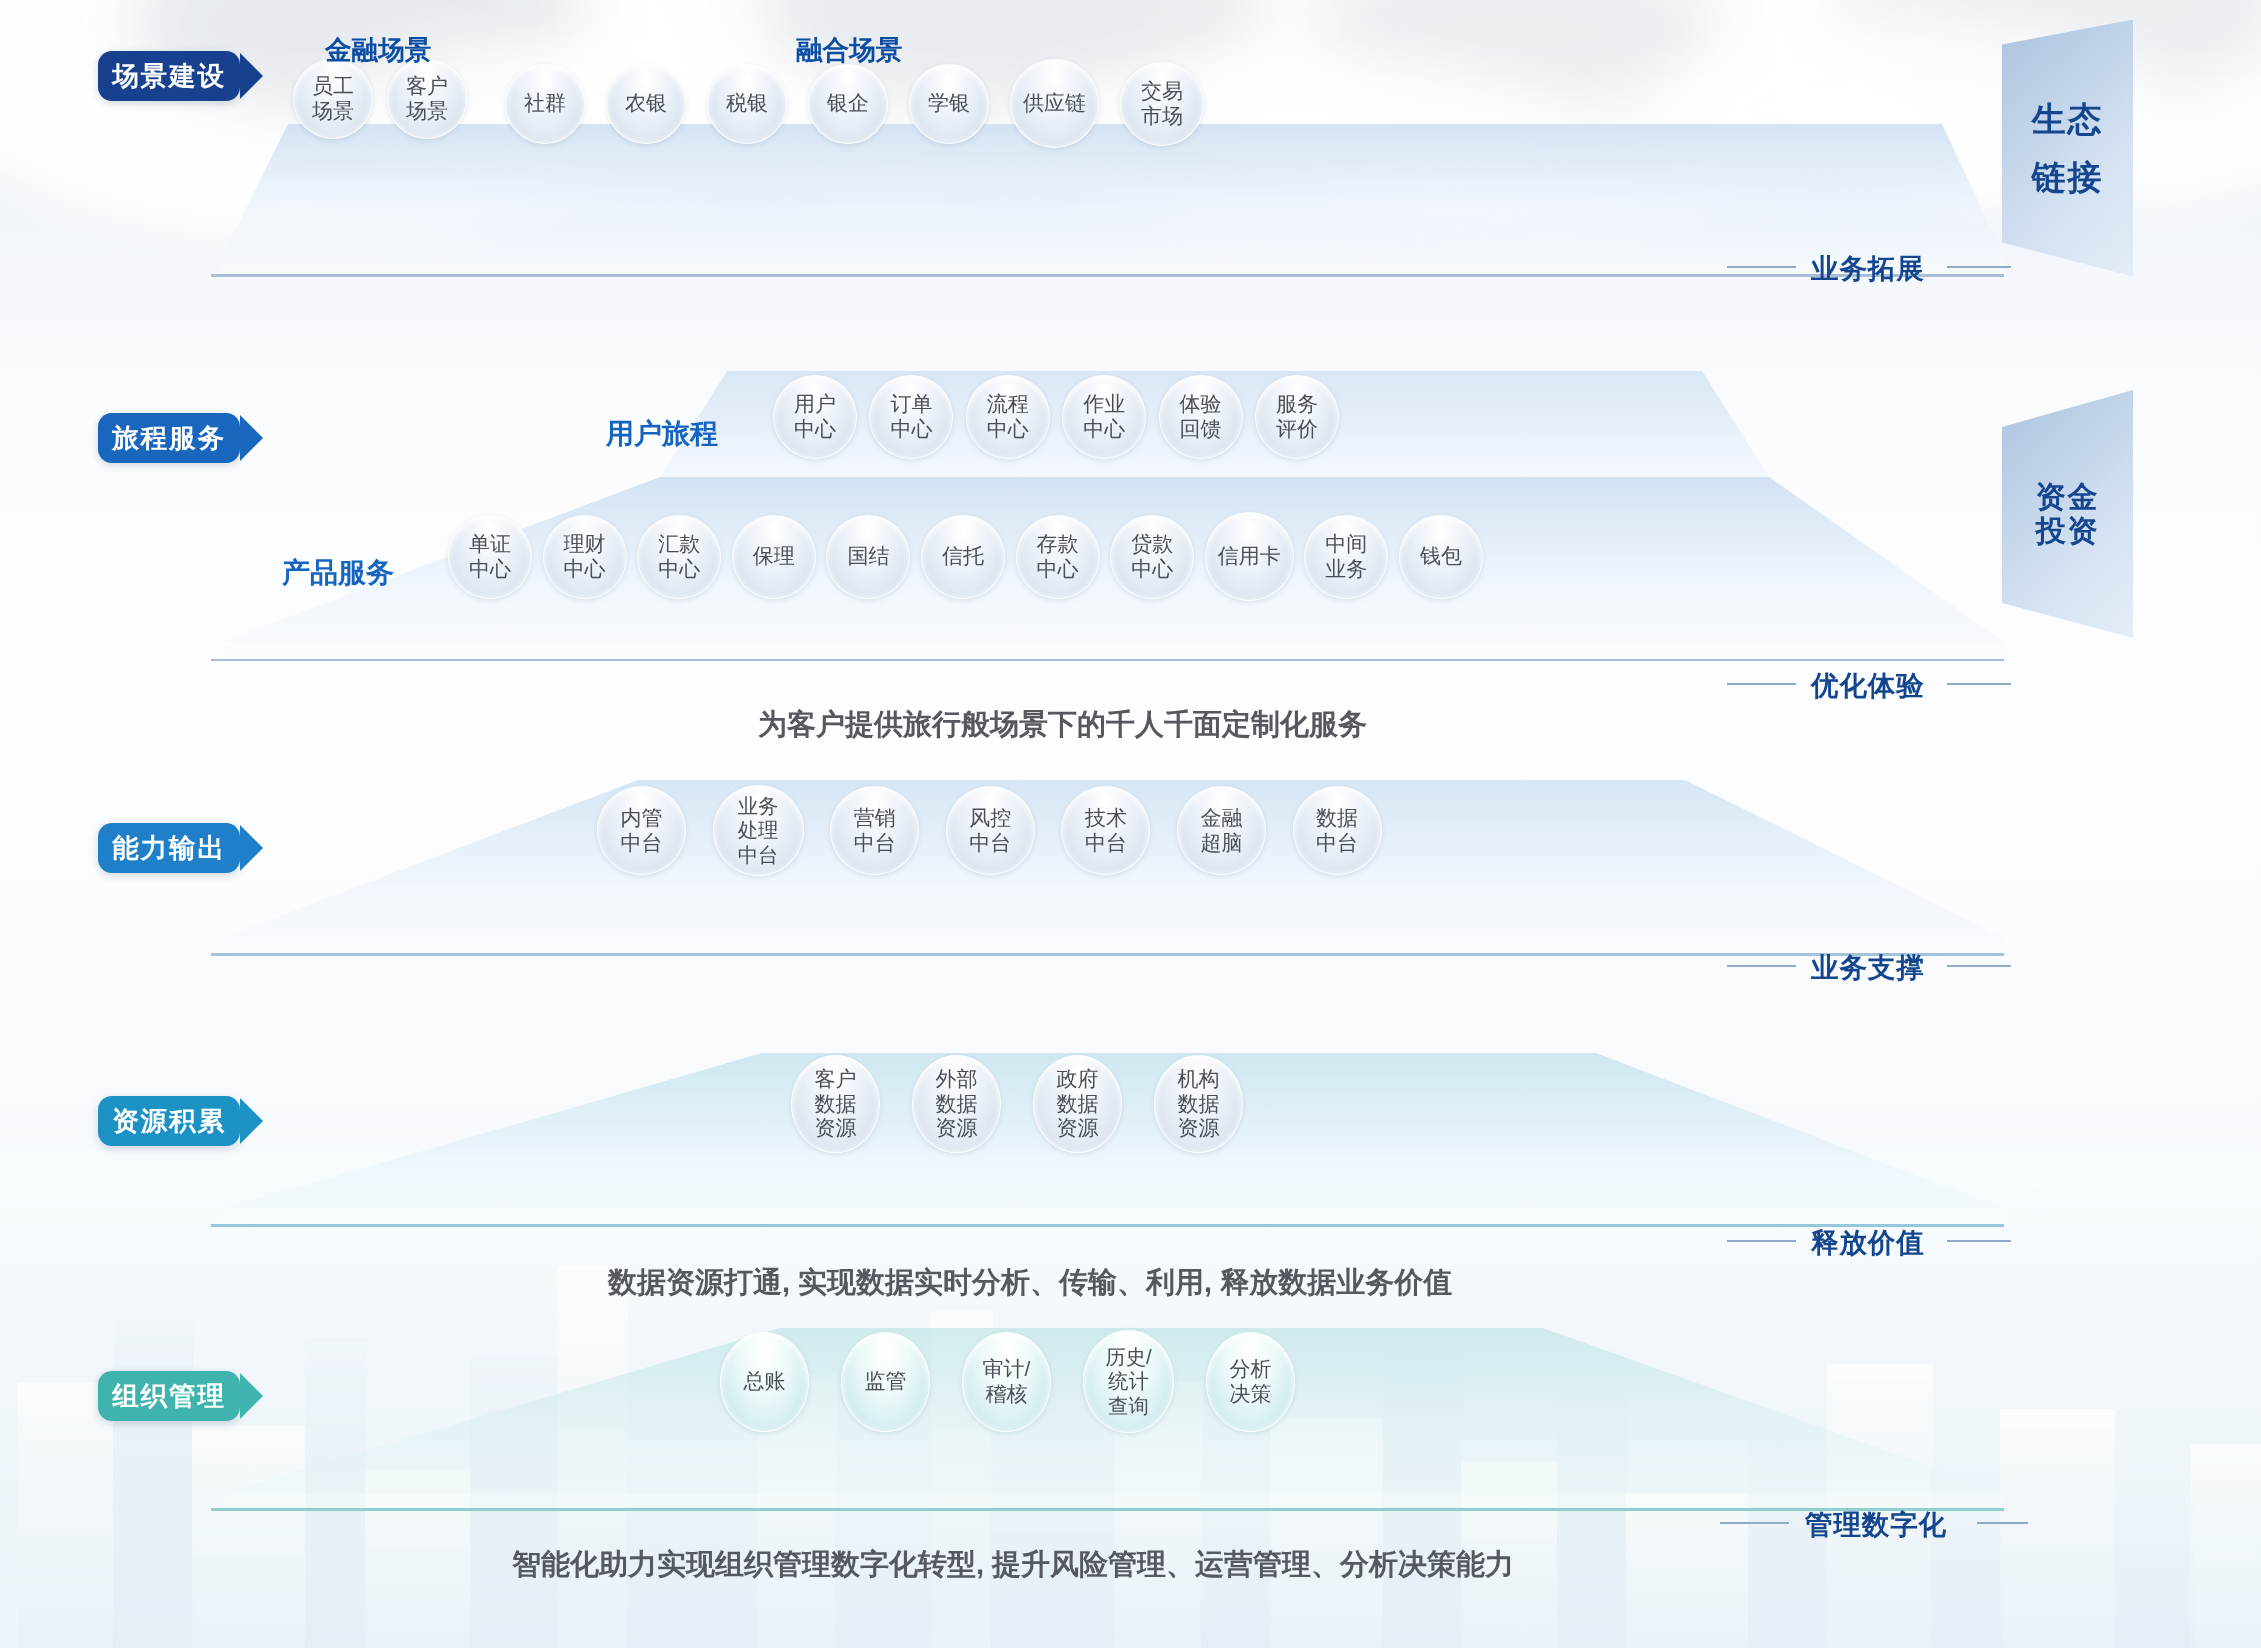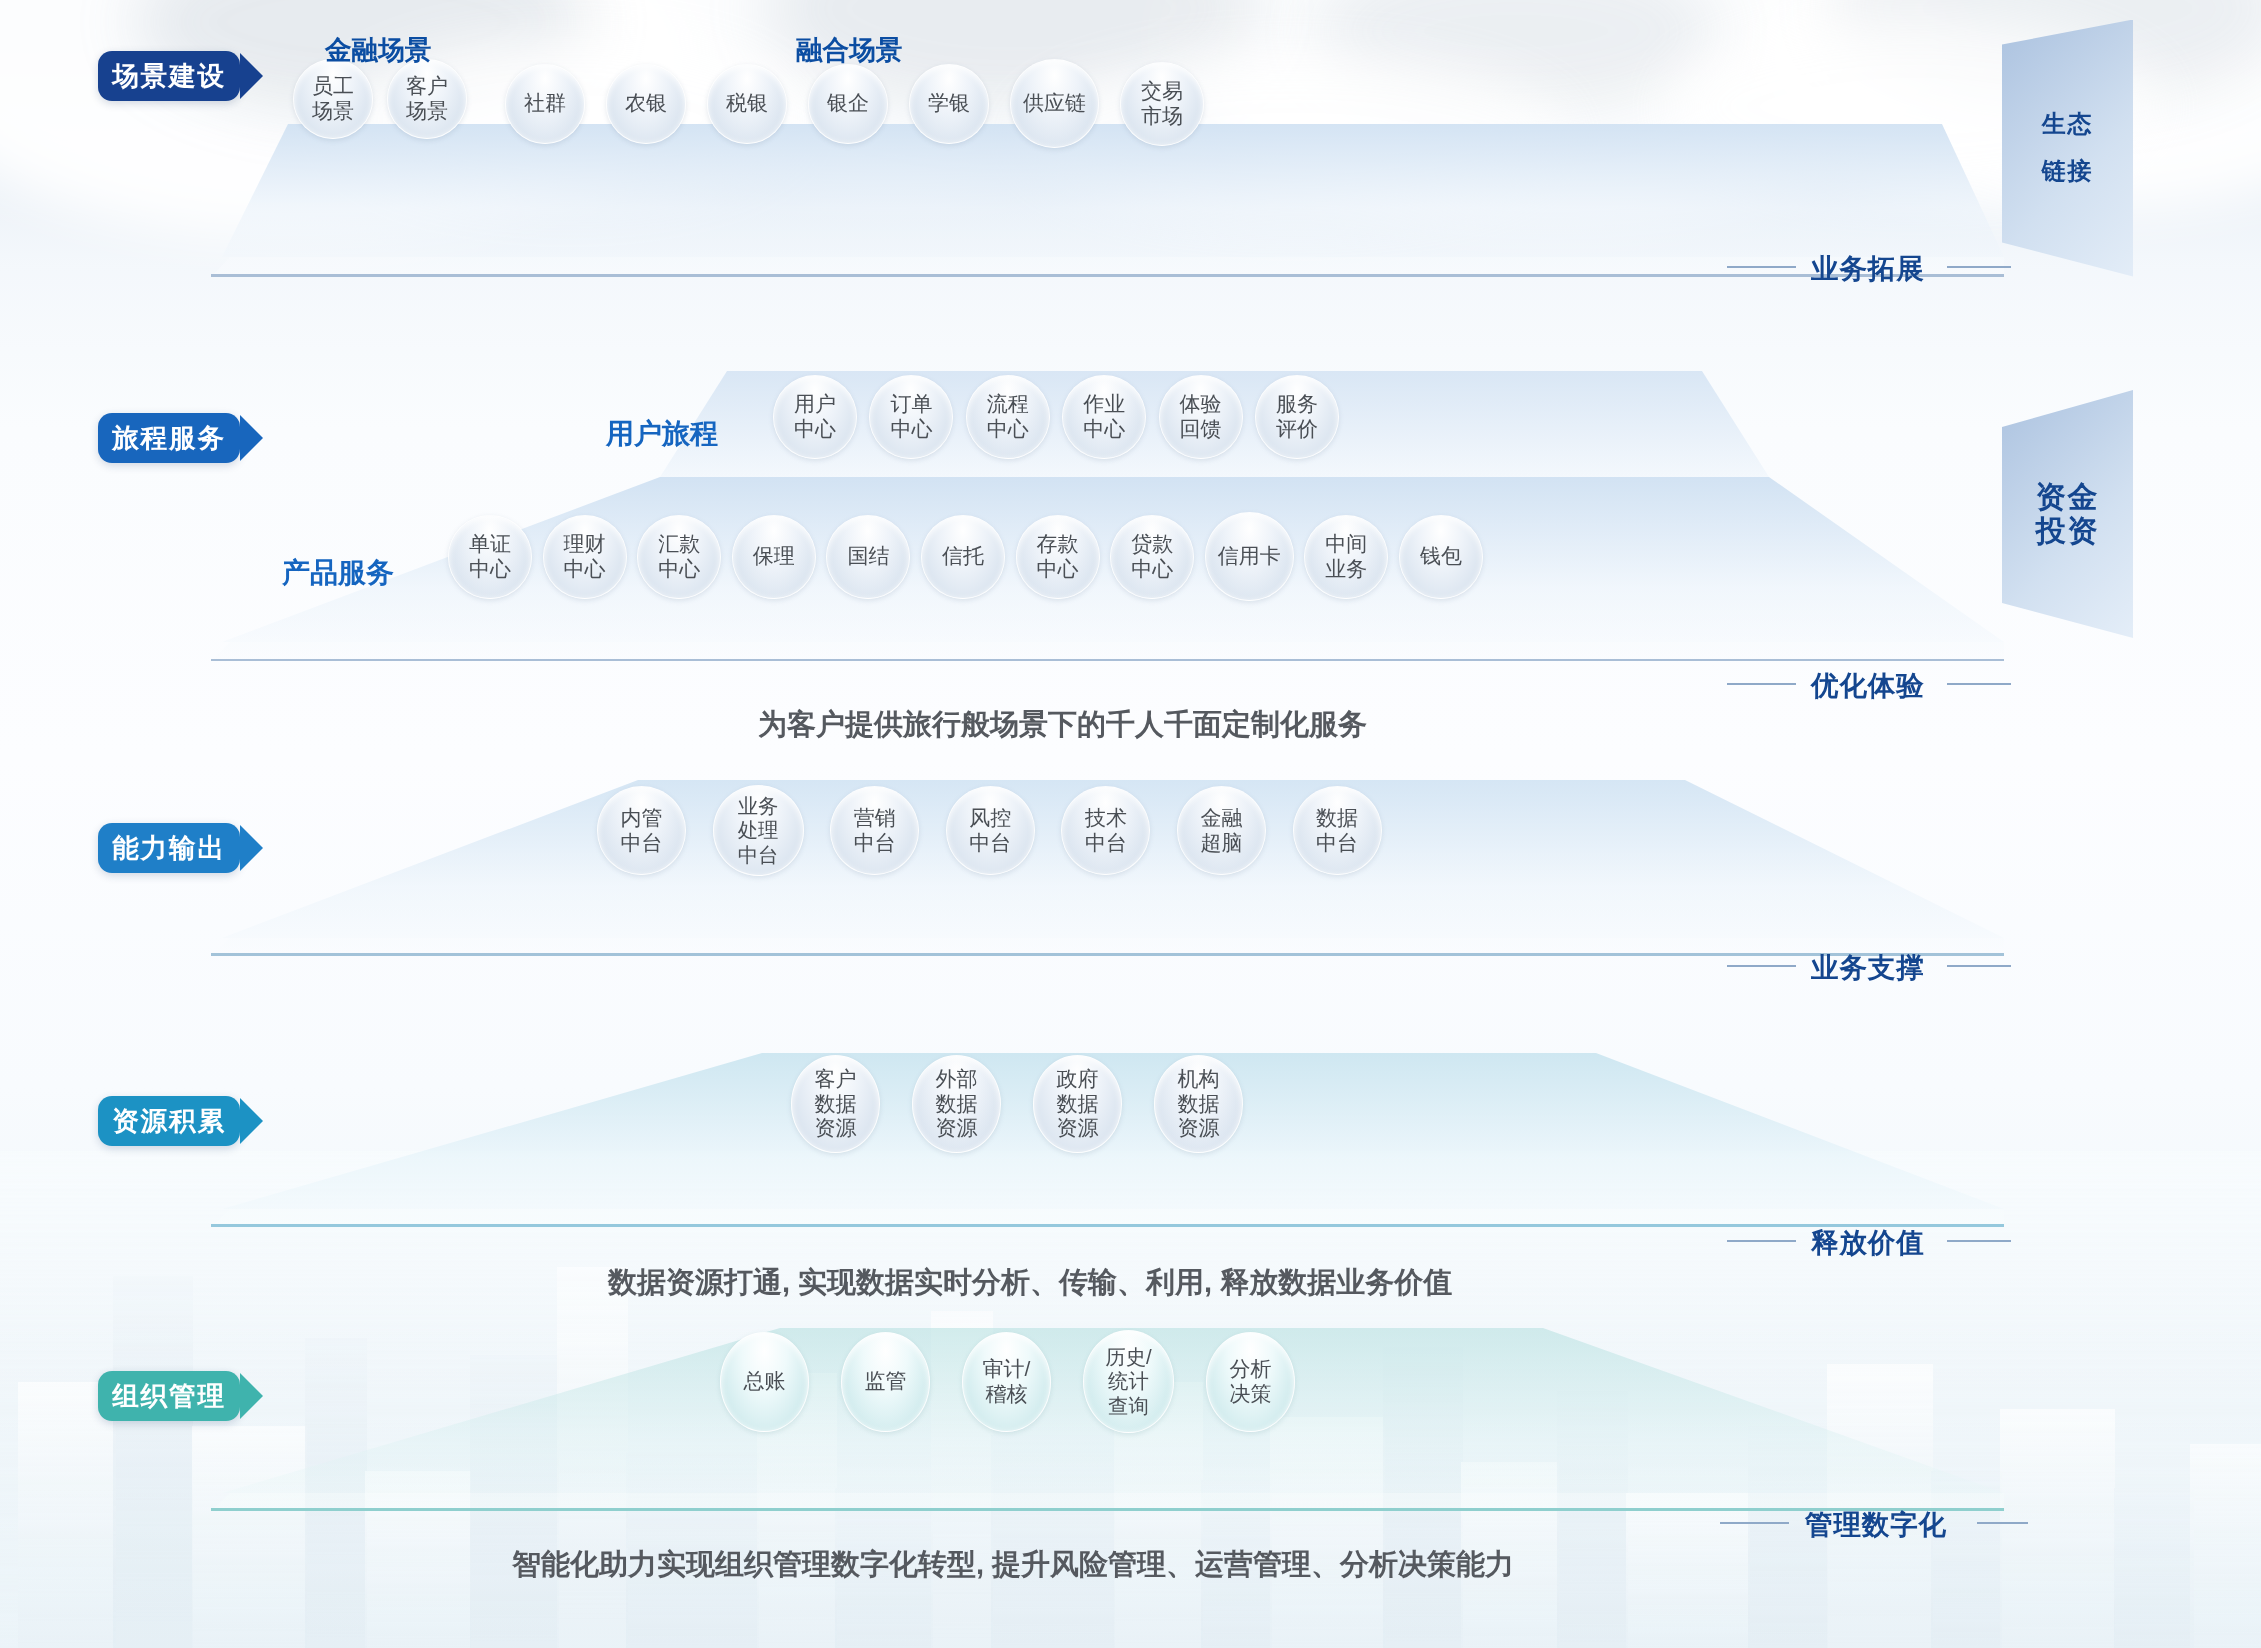--- a/index.html
+++ b/index.html
@@ -192,21 +192,21 @@
   </div>
 
 
   <div class="keyword" style="left:1811px;top:251px;font-size:27.5px;">业务拓展</div>
   <div class="kwline" style="left:1727px;top:266px;width:69px;"></div>
   <div class="kwline" style="left:1947px;top:266px;width:64px;"></div>
 
   <div class="flag" style="left:2002px;top:19.5px;width:131px;height:257px;
               clip-path:polygon(0 25px, 131px 0, 131px 257px, 0 223px);
               background:linear-gradient(135deg,rgba(167,191,222,.95) 0%,rgba(205,221,239,.9) 60%,rgba(224,235,247,.85) 100%);">
-    <div class="flaglabel" style="font-size:24px;gap:20px;">
+    <div class="flaglabel" style="font-size:34px;gap:20px;">
       <span>生态</span>
       <span>链接</span>
     </div>
   </div>
 
   <div class="band" style="left:124px;top:371px;width:1880px;height:106px;">
     <div class="fill" style="clip-path:polygon(603px 0, 1578px 0, 1645px 106px, 536px 106px);
          background:linear-gradient(180deg,rgba(210,226,243,.82) 0%,rgba(235,243,251,.45) 100%);"></div>
   </div>
   <div class="band" style="left:124px;top:477px;width:1880px;height:186px;">

